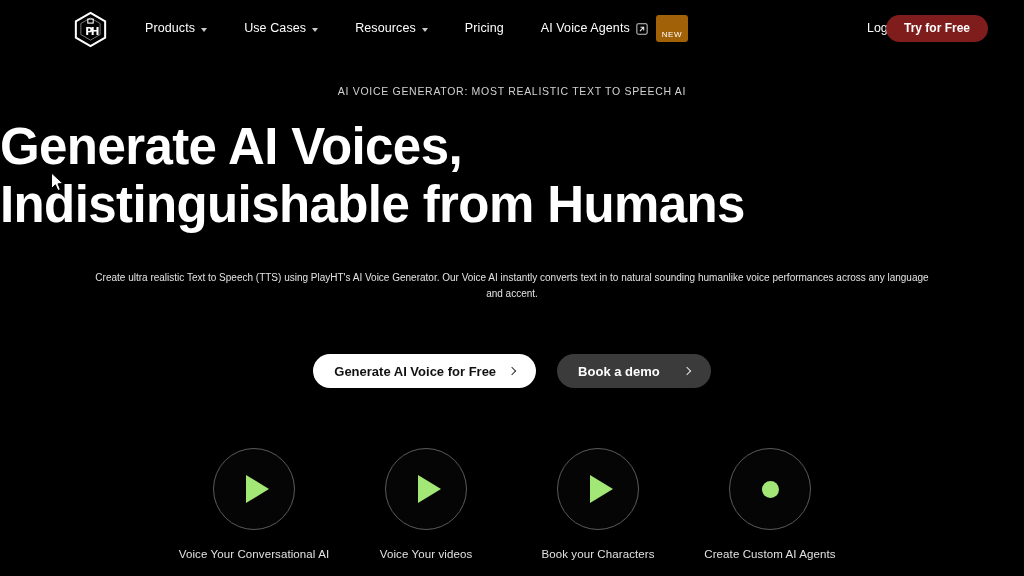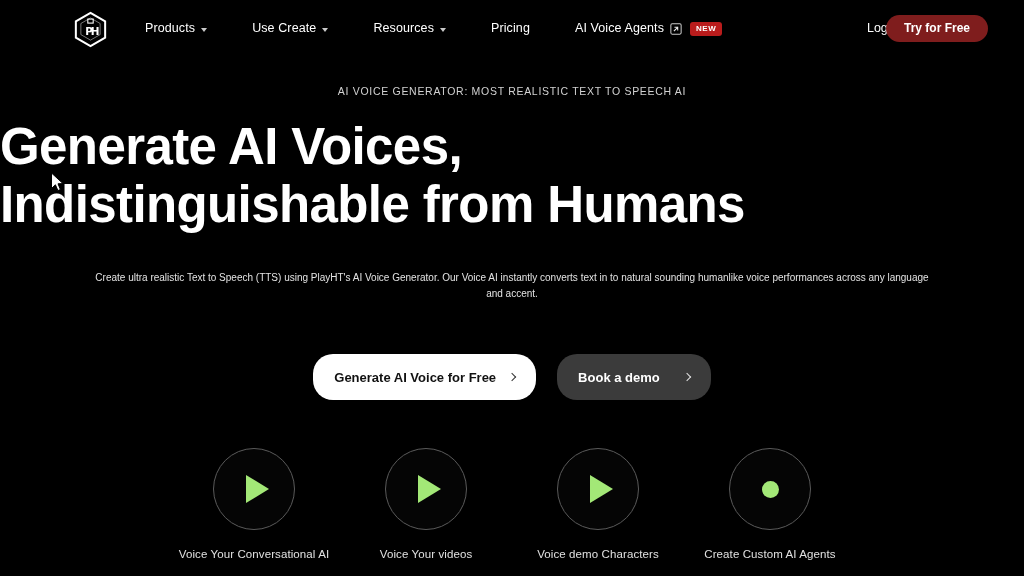--- a/index.html
+++ b/index.html
@@ -20,43 +20,43 @@
   }
   .logo-wrap {
     position:absolute; left:72px; top:11px;
     width:37px; height:37px;
     display:flex; align-items:center; justify-content:center;
   }
   .logo-wrap svg { display:block; }
 
   .nav {
     position:absolute; left:145px; top:0; height:57px;
-    display:flex; align-items:center; gap:16px;
+    display:flex; align-items:center; gap:8px;
   }
   .nav-item {
     display:flex; align-items:center; gap:6px;
     color:#ffffff; font-size:12.5px; letter-spacing:.1px;
     margin-right:29px; cursor:pointer; white-space:nowrap;
   }
   .nav-item .label { line-height:1; }
   .caret {
     width:0; height:0;
     border-left:3.6px solid transparent;
     border-right:3.6px solid transparent;
     border-top:4.2px solid #c9c9c9;
     position:relative; top:1px;
   }
   .ext-icon {
     width:12px; height:12px; position:relative; top:0px;
     display:inline-block;
   }
   .badge-new {
-    background:#b91c1c; color:#ffffff;
-    font-size:8px; font-weight:bold; letter-spacing:.5px;
-    padding:3px 6px 3px 6px; border-radius:3px; line-height:1;
+    background:#a16207; color:#ffffff;
+    font-size:8px; font-weight:normal; letter-spacing:.5px;
+    padding:16px 6px 3px 6px; border-radius:3px; line-height:1;
     margin-left:2px;
   }
 
   .header-right {
     position:absolute; right:0; top:0; height:57px;
     display:flex; align-items:center;
   }
   .login-link {
     color:#fff; font-size:12.5px; cursor:pointer;
     position:absolute; right:123px; top:21px; white-space:nowrap;
@@ -93,21 +93,21 @@
 
   
   .cta-row {
     position:absolute; top:354px; left:0; width:1024px;
     display:flex; justify-content:center; align-items:center; gap:21px;
   }
   .btn {
     display:flex; align-items:center; gap:13px;
     border-radius:20px; border:none; cursor:pointer;
     font-size:13px; font-weight:bold; white-space:nowrap;
-    height:46px; padding:8px 21px;
+    height:34px; padding:8px 21px;
   }
   .btn-primary { background:#ffffff; color:#111111; }
   .btn-secondary { background:#3b3b3b; color:#ffffff;gap:24px; }
   .chev {
     display:inline-block; width:6px; height:6px;
     border-top:1.6px solid currentColor;
     border-right:1.6px solid currentColor;
     transform:rotate(45deg);
     position:relative; top:0px;
     opacity:.85;
@@ -166,21 +166,21 @@
     </a>
 
     <nav class="nav">
 
       <div class="nav-item">
         <span class="label">Products</span>
         <span class="caret"></span>
       </div>
 
       <div class="nav-item">
-        <span class="label">Use Create</span>
+        <span class="label">Use Cases</span>
         <span class="caret"></span>
       </div>
 
       <div class="nav-item">
         <span class="label">Resources</span>
         <span class="caret"></span>
       </div>
 
       <div class="nav-item">
         <span class="label">Pricing</span>
@@ -239,21 +239,21 @@
         <span class="play-tri"></span>
       </div>
       <div class="case-label">Voice Your videos</div>
     </div>
 
 
     <div class="case">
       <div class="case-circle">
         <span class="play-tri"></span>
       </div>
-      <div class="case-label">Voice demo Characters</div>
+      <div class="case-label">Book your Characters</div>
     </div>
 
     <div class="case">
       <div class="case-circle">
         <span class="rec-dot"></span>
       </div>
       <div class="case-label">Create Custom AI Agents</div>
     </div>
 
   </div>

